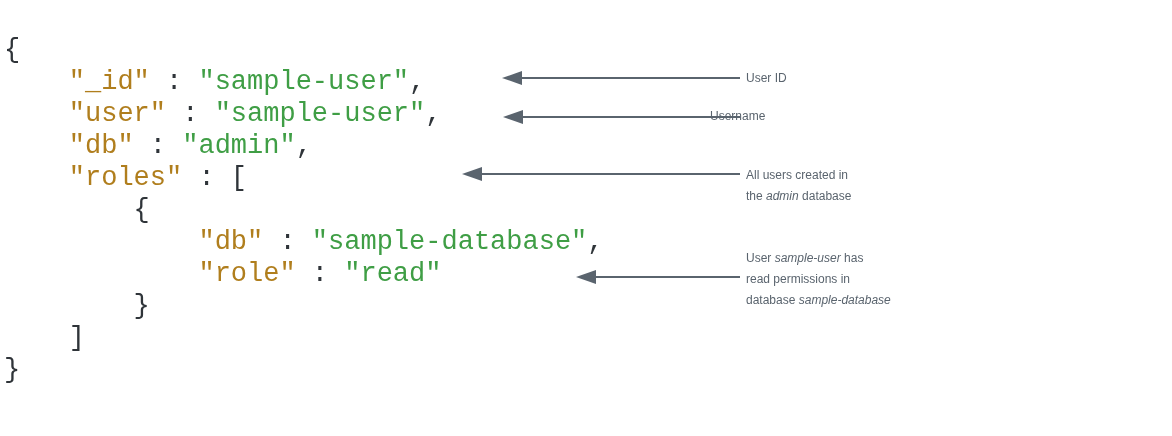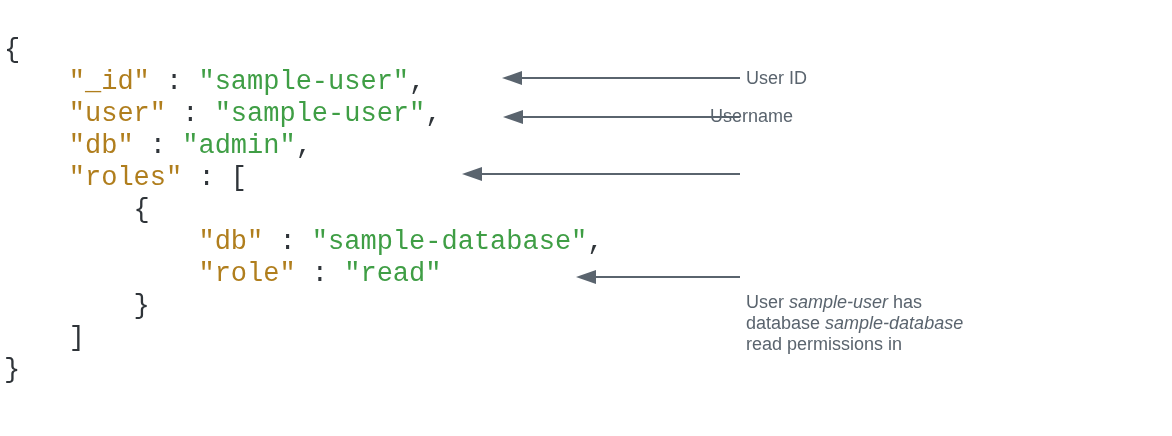--- a/index.html
+++ b/index.html
@@ -43,21 +43,21 @@
   .arrow .head{
     position:absolute;
     left:0;top:0;
     width:0;height:0;
     border-top:7px solid transparent;
     border-bottom:7px solid transparent;
     border-right:20px solid var(--c-anno);
   }
   .anno-label{
     position:absolute;
-    font-size:18px;
+    font-size:12px;
     line-height:21px;
     color:var(--c-anno);
     white-space:nowrap;
   }
   .anno-label .it{font-style:italic;}
 </style>
 </head>
 <body>
 
 <div class="canvas">
@@ -85,23 +85,27 @@
         <div class="head"></div>
         <div class="shaft"></div>
       </div>
       <div class="anno-label" style="left: 710px; top: 106px;">
         <div><span>Username</span></div>
       </div>
       <div class="arrow" style="left: 462px; top: 167px; width: 278px;">
         <div class="head"></div>
         <div class="shaft"></div>
       </div>
+      <div class="anno-label" style="left: 746px; top: 165px;">
+        <div><span>All users created in</span></div>
+        <div><span>the </span><span class="it">admin</span><span> database</span></div>
+      </div>
       <div class="arrow" style="left: 576px; top: 270px; width: 164px;">
         <div class="head"></div>
         <div class="shaft"></div>
       </div>
-      <div class="anno-label" style="left: 746px; top: 248px; margin-top: 44px;">
+      <div class="anno-label" style="left: 746px; top: 248px;">
         <div><span>User </span><span class="it">sample-user</span><span> has</span></div>
+        <div><span>read permissions in</span></div>
         <div><span>database </span><span class="it">sample-database</span></div>
-        <div><span>read permissions in</span></div>
       </div>
     </div>
 </div>
 
 </body></html>

